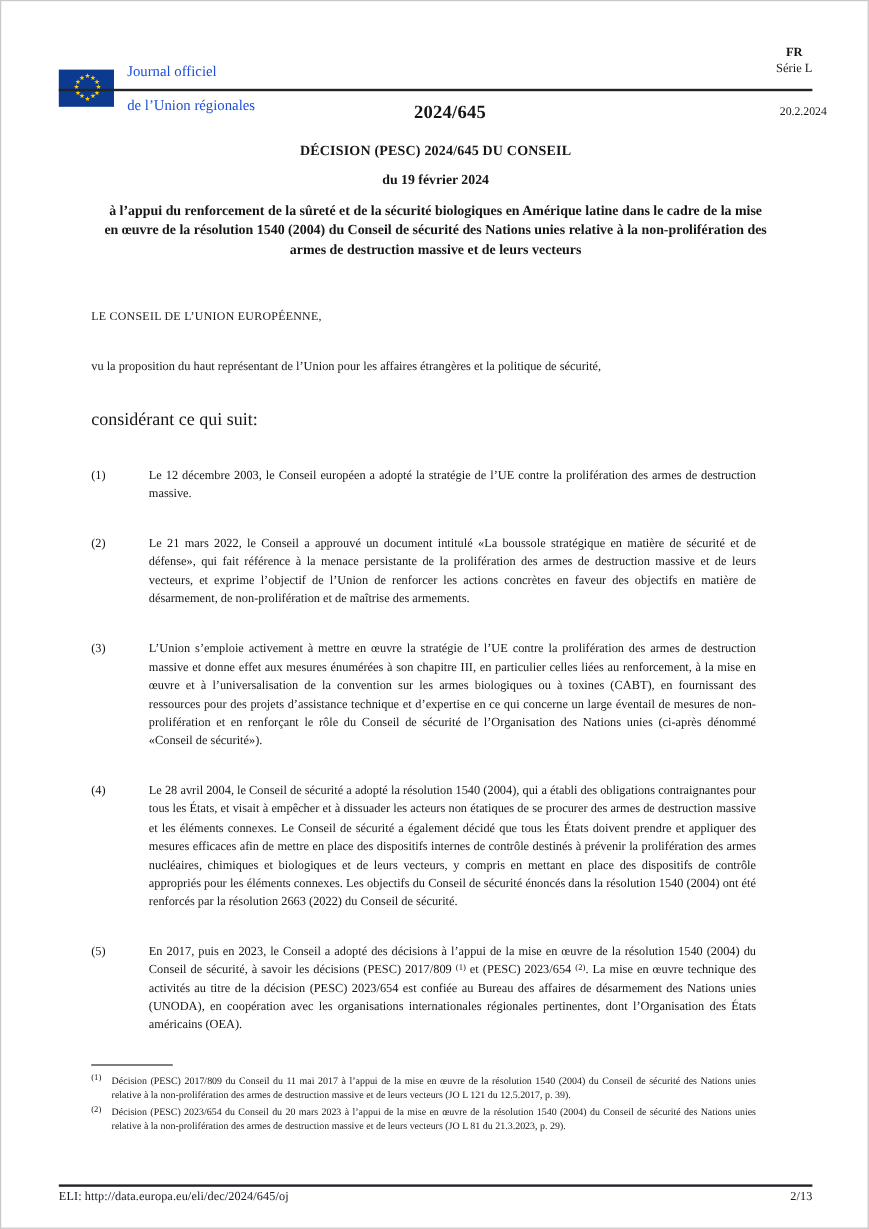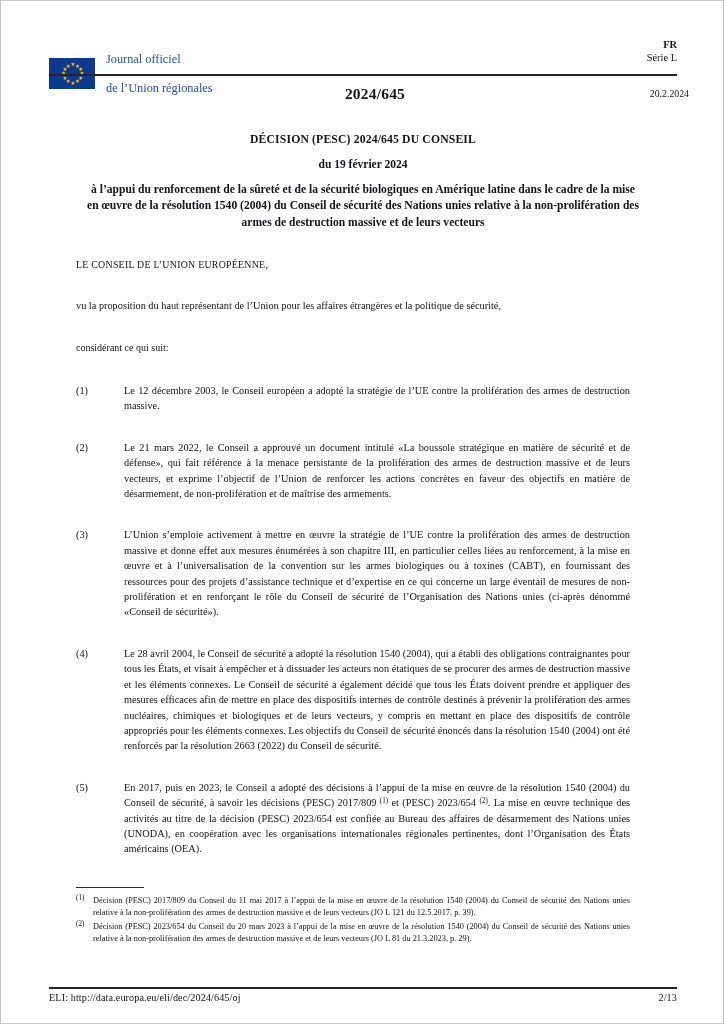--- a/index.html
+++ b/index.html
@@ -58,21 +58,21 @@
     color: #ffcc00;
     line-height: 4px;
   }
   .jo-title {
     font-size: 12.3px;
     line-height: 14.6px;
     color: #1d4ed8;
     white-space: pre-line;
   }
   .masthead-right {
-    text-align: right;
+    text-align: center;
     font-size: 10.4px;
     line-height: 13px;
     padding-top: 1px;
     font-weight: bold;
   }
   .masthead-right .serie {
     font-weight: normal;
   }
   .header-rule {
     position: absolute;
@@ -107,21 +107,20 @@
     font-size: 9.8px;
   }
 
   
   .title-block {
     position: absolute;
     left: 86px;
     top: 117px;
     width: 552px;
     text-align: center;
-    margin-top: 14px;
   }
   .title-main {
     font-size: 11.7px;
     font-weight: bold;
     letter-spacing: 0.15px;
     line-height: 15px;
   }
   .title-date {
     font-size: 11.5px;
     font-weight: bold;
@@ -144,21 +143,21 @@
   .lead {
     font-size: 9.9px;
     letter-spacing: 0.25px;
     margin: 0 0 30px 0;
   }
   .recital-intro {
     font-size: 10.3px;
     margin: 0 0 31px 0;
   }
   .considerant {
-    font-size: 10px;
+    font-size: 15px;
     margin: 0 0 30px 0;
   }
   .num-item {
     display: flex;
     margin-bottom: 26px;
   }
   .num-item .num {
     flex: 0 0 48px;
     font-size: 10.3px;
     line-height: 15.4px;

